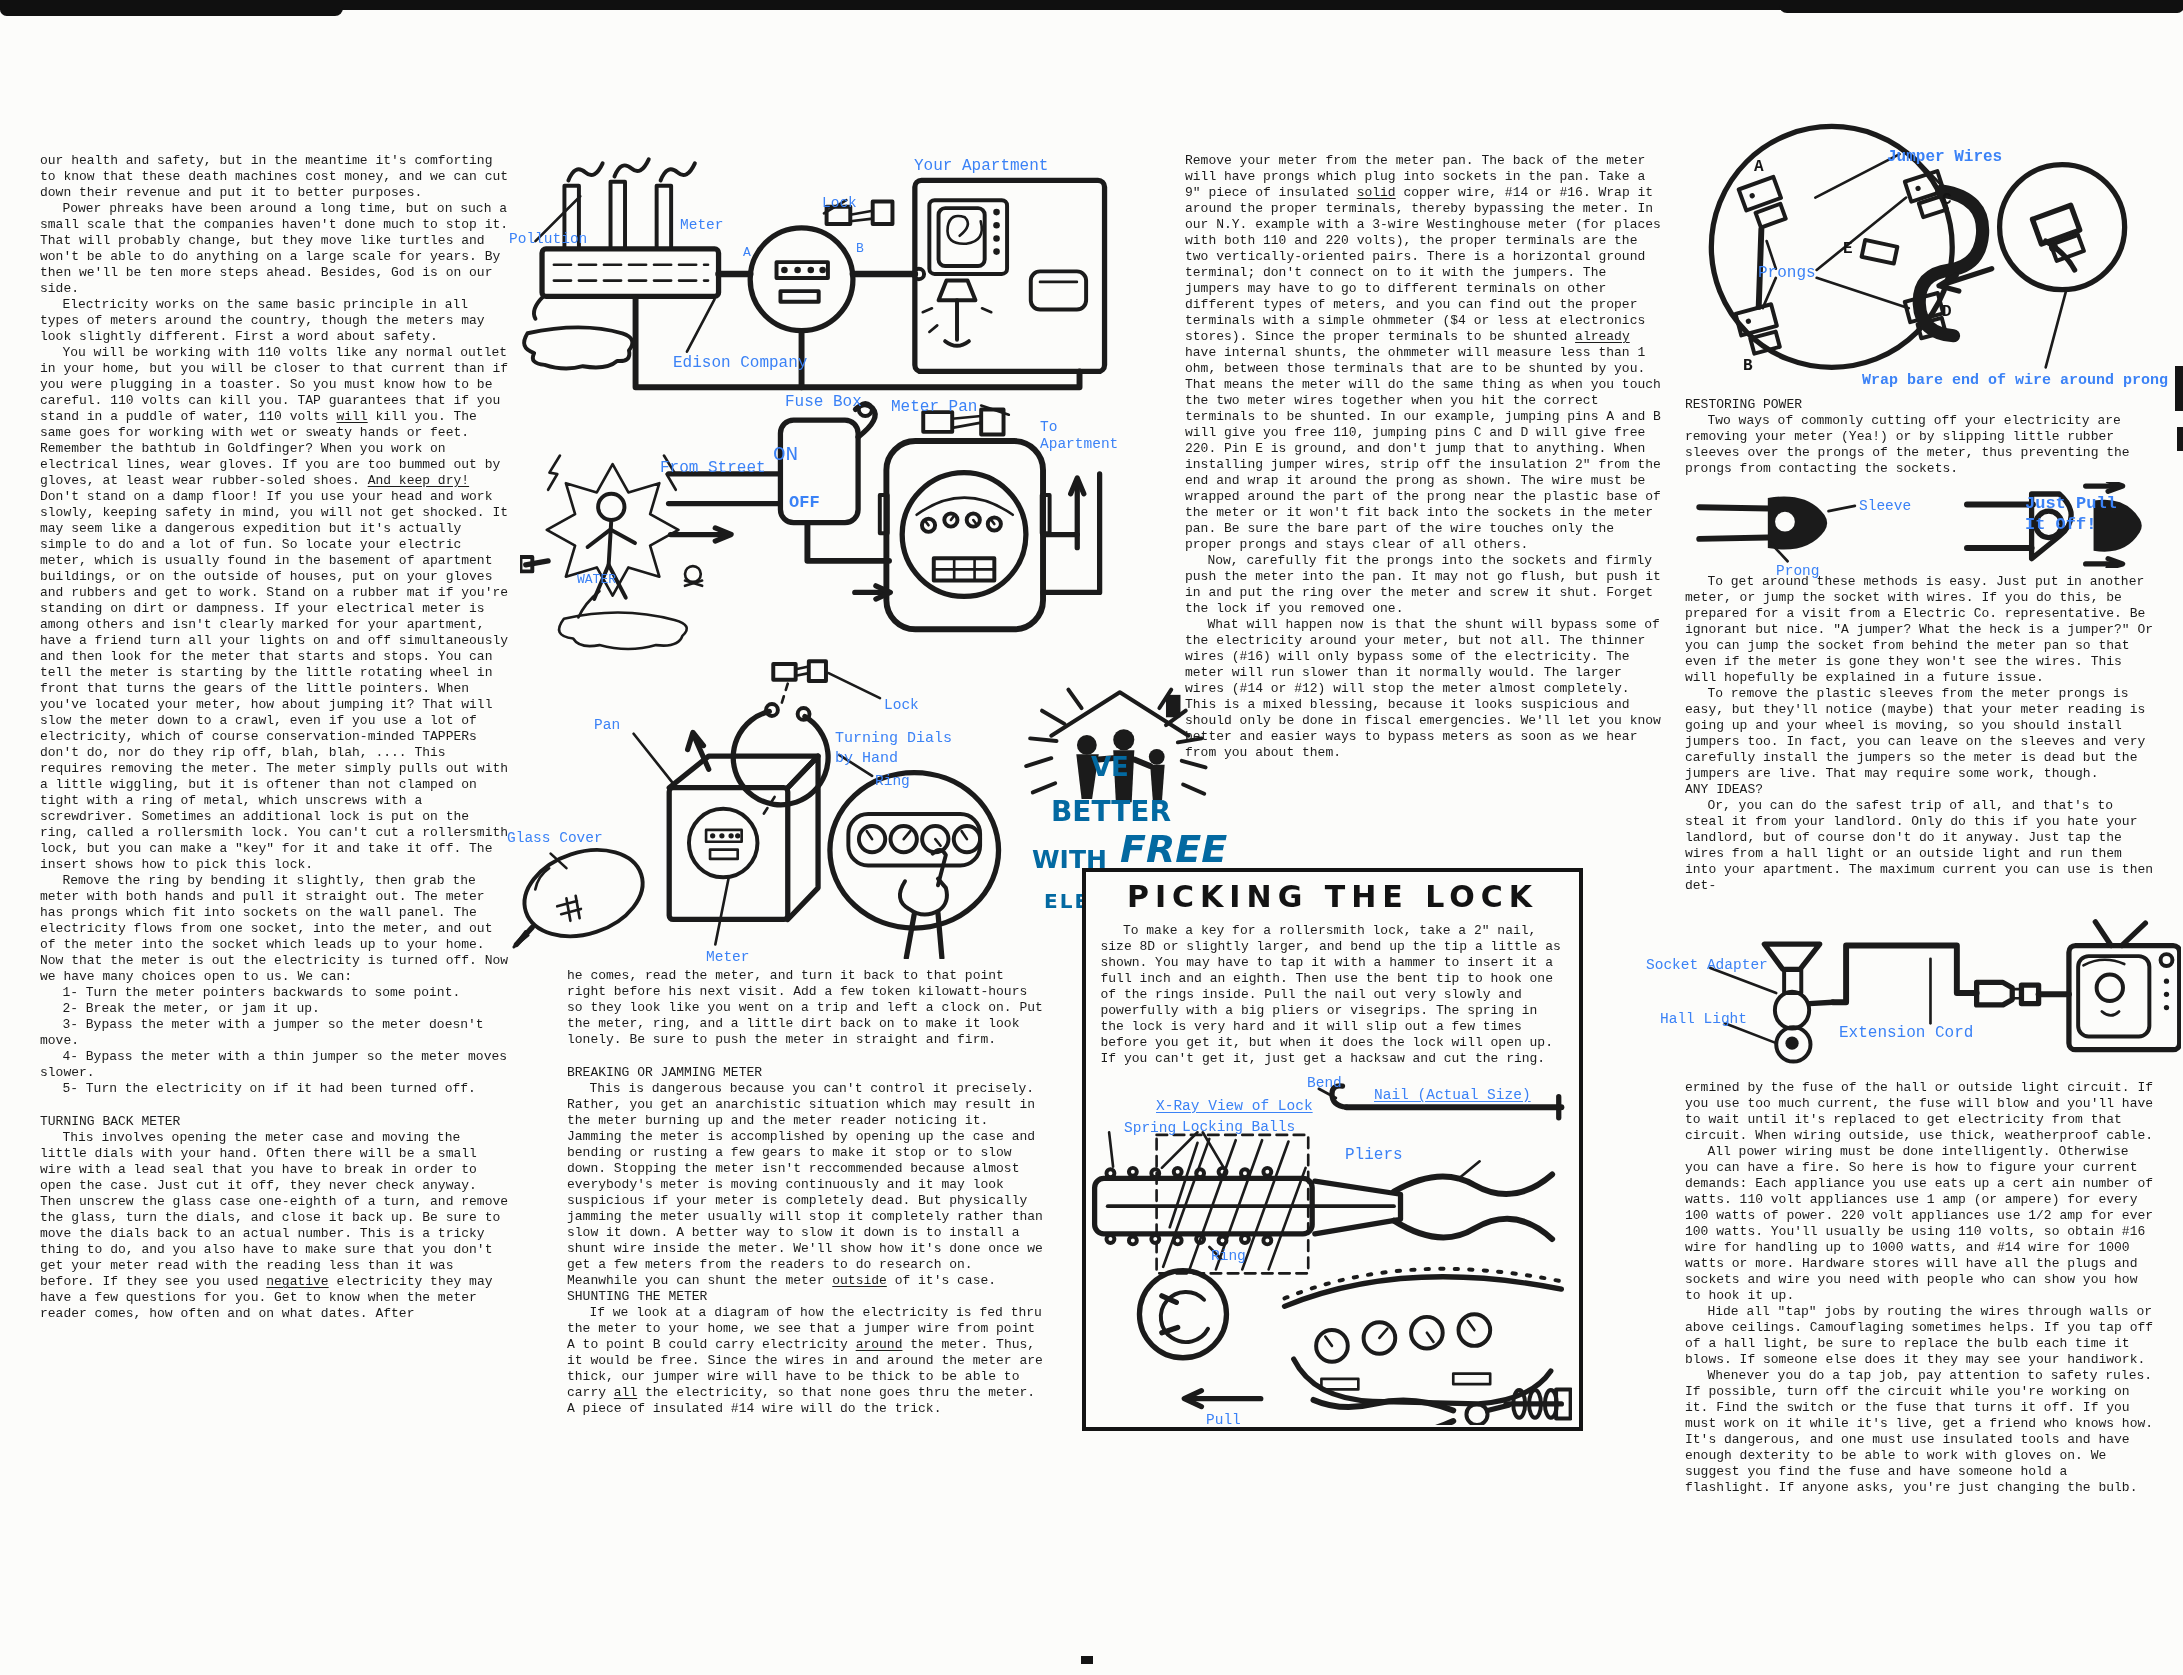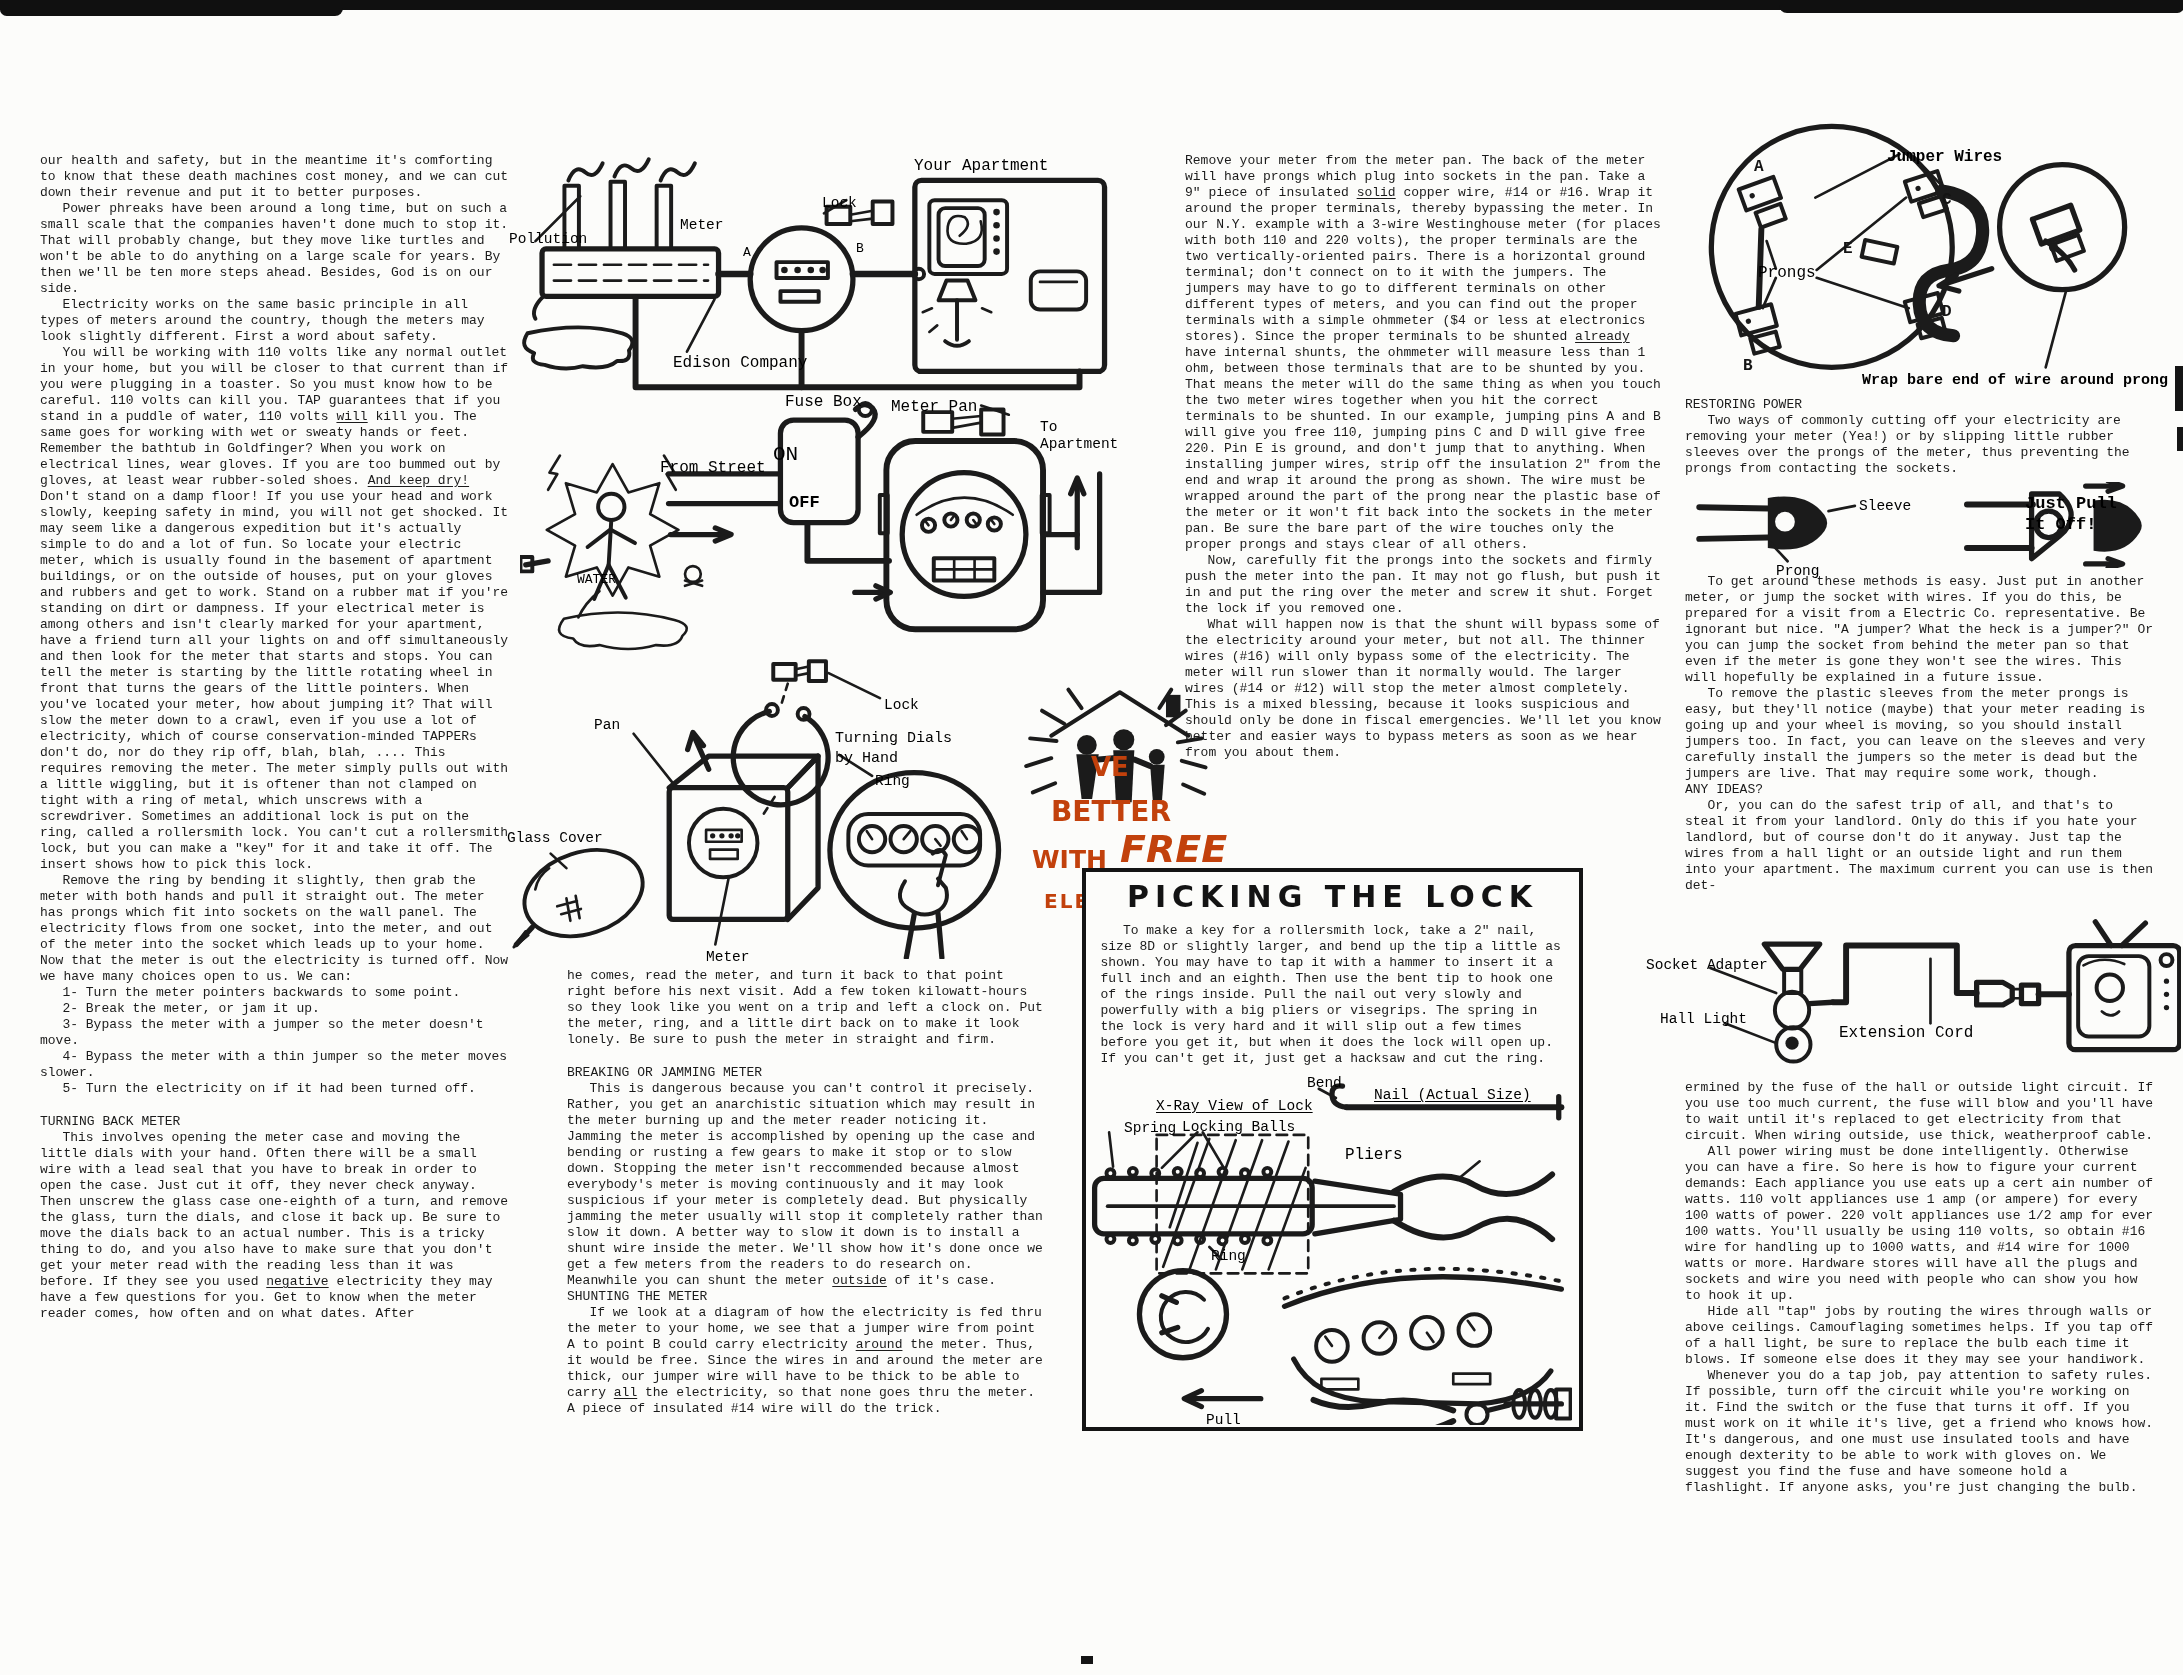--- a/index.html
+++ b/index.html
@@ -36,21 +36,21 @@
   #lockart{left:1084px;top:1069px;width:488px;height:356px;}
   svg *{stroke:#1b1b1b;fill:none;stroke-width:6;stroke-linecap:round;stroke-linejoin:round;}
   svg .f{fill:#1b1b1b;stroke:none;}
   svg .w{fill:#fcfcfa;stroke:none;}
   svg .thin{stroke-width:4;}
   svg .mid{stroke-width:8;}
   svg .fat{stroke-width:10;}
   svg .wire{stroke-width:9;}
   svg .jump{stroke-width:20;}
   
-  .lbl{position:absolute;font:14.5px "Liberation Mono",monospace;color:#000000;white-space:nowrap;}
+  .lbl{position:absolute;font:14.5px "Liberation Mono",monospace;color:#3b82f6;white-space:nowrap;}
   #lb-pollution{left:509px;top:231px;}
   #lb-meter1{left:680px;top:217px;}
   #lb-lock1{left:822px;top:195px;}
   #lb-apartment{left:914px;top:157px;font-size:16px;}
   #lb-edison{left:673px;top:354px;font-size:16px;}
   #lb-pinA1{left:743px;top:245px;font-size:13px;}
   #lb-pinB1{left:856px;top:241px;font-size:13px;}
   #lb-fusebox{left:785px;top:393px;font-size:16px;}
   #lb-on{left:773px;top:443px;font-weight:normal;font-size:21px;}
   #lb-off{left:789px;top:493px;font-weight:bold;font-size:17px;}
@@ -58,21 +58,21 @@
   #lb-meterpan{left:891px;top:398px;font-size:16px;}
   #lb-toapt{left:1040px;top:419px;width:99px;white-space:normal;font-size:14.5px;line-height:17px;}
   #lb-water{left:577px;top:572px;font-size:13px;}
   #lb-pan{left:594px;top:717px;}
   #lb-lock3{left:884px;top:697px;}
   #lb-ring3{left:875px;top:773px;}
   #lb-glass{left:507px;top:830px;}
   #lb-meter3{left:706px;top:949px;}
   #lb-turning{left:835px;top:729px;width:138px;white-space:normal;font-size:15px;line-height:20px;}
   
-  .logo-t{position:absolute;font-family:"DejaVu Sans",sans-serif;font-weight:800;color:#c2410c;}
+  .logo-t{position:absolute;font-family:"DejaVu Sans",sans-serif;font-weight:800;color:#0369a1;}
   #lg1{left:1091px;top:752px;font-size:26px;}
   #lg2{left:1051px;top:795px;font-size:28px;}
   #lg3{left:1032px;top:845px;font-size:25px;}
   #lg4{left:1120px;top:827px;font-size:38px;font-style:italic;font-weight:900;}
   #lg5{left:1044px;top:889px;font-size:20px;letter-spacing:2px;}
   
   .lockbox{position:absolute;left:1082px;top:868px;width:493px;height:555px;border:4px solid #141414;background:#fcfcfa;}
   .boxtitle{position:absolute;left:0;top:6.6px;width:100%;text-align:center;
             font-family:"DejaVu Sans",sans-serif;font-weight:900;font-size:30px;letter-spacing:6px;color:#131313;}
   #boxpara{left:14.5px;top:51px;width:464px;position:absolute;font-size:13px;line-height:16px;}

